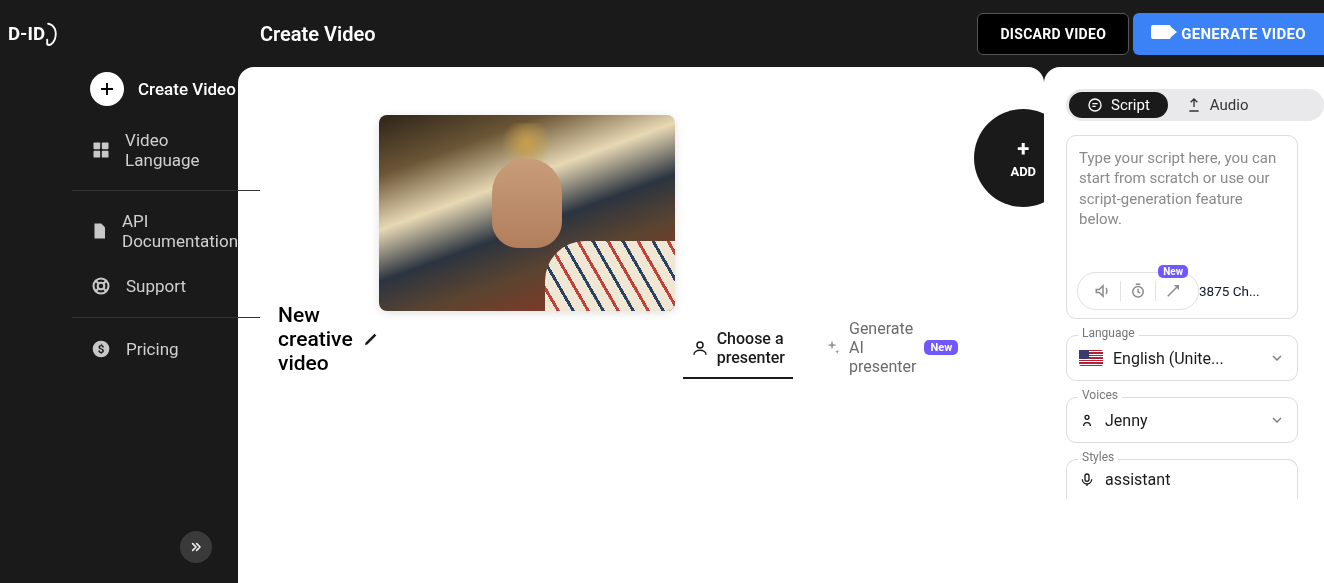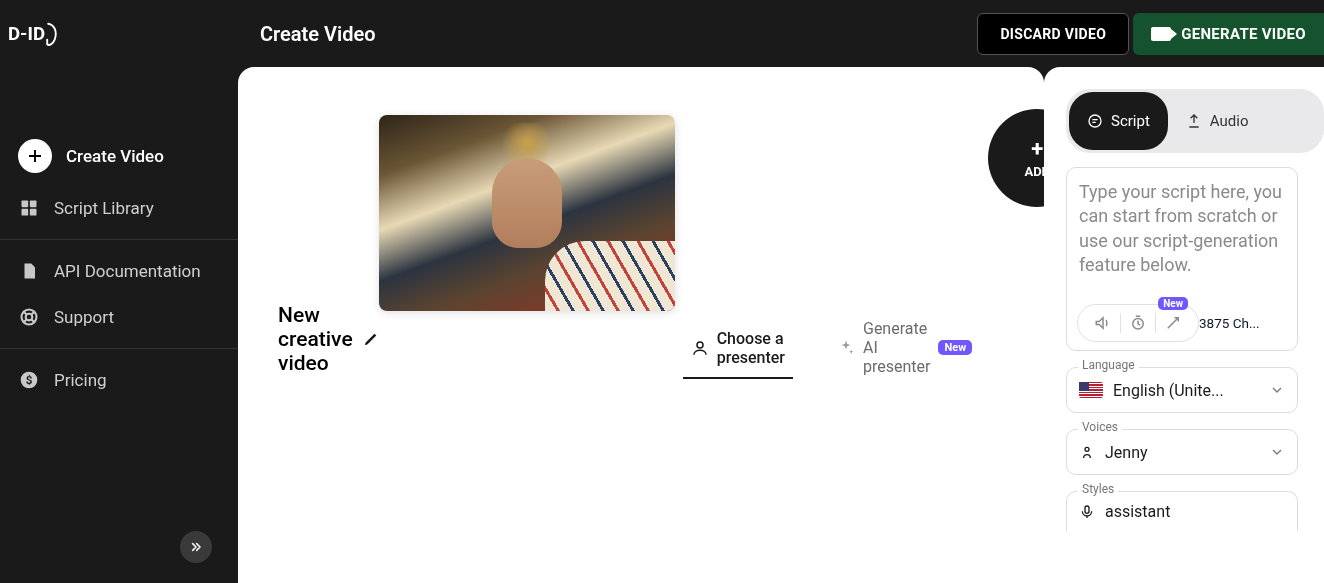--- a/index.html
+++ b/index.html
@@ -1,59 +1,59 @@
 <!DOCTYPE html>
 <html><head>
 <meta charset="utf-8">
 <style>
 * { margin:0; padding:0; box-sizing:border-box; font-family: -apple-system, BlinkMacSystemFont, "Segoe UI", Roboto, Helvetica, Arial, sans-serif; }
 html, body { width:1324px; height:583px; overflow:hidden; background:#1a1a1a; color:#fff; }
 
 .app { display:flex; height:100%; }
 
 
-.sidebar { width:238px; background:#1a1a1a; flex-shrink:0; display:flex; flex-direction:column; position:relative; }
+.sidebar { width:238px; background:#1a1a1a; flex-shrink:0; display:flex; flex-direction:row; position:relative; }
 .logo { padding:16px 8px 16px 8px; height:67px; display:flex; align-items:center; }
 .logo svg { width:56px; height:44px; }
 .nav { margin-top:60px; }
 .nav-item { display:flex; align-items:center; gap:14px; padding:12px 18px; color:#d0d0d0; cursor:pointer; font-size:17px; }
 .nav-item .icon { width:22px; height:22px; display:inline-flex; align-items:center; justify-content:center; }
 .nav-item.primary .icon-circle { width:34px; height:34px; border-radius:50%; background:#fff; display:flex; align-items:center; justify-content:center; color:#000; }
 .nav-item.primary { color:#fff; font-weight:500; }
 .nav-divider { border:none; border-top:1px solid #333; margin:8px 0; }
 .sidebar-fab { position:absolute; left:180px; bottom:20px; width:32px; height:32px; border-radius:50%; background:#3a3a3a; display:flex; align-items:center; justify-content:center; color:#eee; }
 
 
 .main-col { flex:1; display:flex; flex-direction:column; min-width:0; }
 
 
 .header { height:67px; display:flex; align-items:center; padding-left:22px; padding-right:0; background:#1a1a1a; }
 .header-title { font-size:20px; font-weight:600; color:#fff; }
 .header-actions { margin-left:auto; display:flex; gap:4px; align-items:center; }
 .btn-discard { background:#000; color:#fff; border:1px solid #555; border-radius:6px; padding:12px 22px; font-size:14px; font-weight:700; letter-spacing:0.3px; cursor:pointer; }
-.btn-generate { background:#14532d; color:#fff; border:none; border-radius:6px 0 0 6px; padding:12px 18px; font-size:15px; font-weight:700; letter-spacing:0.3px; cursor:pointer; display:flex; align-items:center; gap:10px; }
+.btn-generate { background:#3b82f6; color:#fff; border:none; border-radius:6px 0 0 6px; padding:12px 18px; font-size:15px; font-weight:700; letter-spacing:0.3px; cursor:pointer; display:flex; gap:10px; }
 .btn-generate .vicon { width:20px; height:14px; background:#fff; border-radius:2px; position:relative; }
 .btn-generate .vicon::after { content:""; position:absolute; right:-6px; top:2px; border-left:6px solid #fff; border-top:5px solid transparent; border-bottom:5px solid transparent; }
 
 
 .content-row { flex:1; display:flex; min-height:0; background:#1a1a1a; }
 
 
 .stage { flex:1; background:#ffffff; color:#000; border-radius:16px 16px 0 0; padding:28px 40px 0 40px; min-width:0; overflow:hidden; display:flex; flex-direction:row; }
 .video-title-row { display:flex; align-items:center; gap:10px; font-size:21px; font-weight:500; }
 .pencil-icon { width:16px; height:16px; color:#222; }
 
 .preview-wrap { margin-top:20px; display:flex; justify-content:center; }
 .preview { width:296px; height:196px; border-radius:8px; overflow:hidden; position:relative; background:linear-gradient(160deg,#2d2418 0%, #6b5636 20%, #e8d9b5 38%, #2c3440 55%, #5b4430 70%, #7d3a28 85%); box-shadow:0 2px 10px rgba(0,0,0,0.12); }
 .preview .face { position:absolute; left:50%; top:45%; transform:translate(-50%,-50%); width:70px; height:90px; border-radius:40px 40px 30px 30px; background:linear-gradient(#c99d7a,#b17e5c); }
 .preview .hair { position:absolute; left:50%; top:45%; transform:translate(-50%,-60%); width:120px; height:140px; border-radius:70px 70px 60px 60px; background:radial-gradient(ellipse at 50% 20%, #4a2f1c 0%, #3a2310 60%, #2a1808 100%); z-index:-1; }
 .preview .light { position:absolute; left:50%; top:8px; transform:translateX(-50%); width:60px; height:40px; background:radial-gradient(circle,#c9a04a 0%, transparent 70%); }
 .preview .stripes { position:absolute; right:0; bottom:0; width:130px; height:70px; background:repeating-linear-gradient(60deg,#efe7d3 0 10px,#c1423a 10px 13px,#efe7d3 13px 23px,#2c4260 23px 26px); border-top-left-radius:40px; }
 
-.tabs-row { margin-top:22px; display:flex; align-items:center; gap:48px; border-bottom:1px solid transparent; padding-left:14px; }
+.tabs-row { margin-top:22px; display:flex; align-items:center; gap:34px; border-bottom:1px solid transparent; padding-left:14px; }
 .tab { display:flex; align-items:center; gap:8px; padding:8px 2px 12px 2px; color:#6b6b6b; font-size:16px; cursor:pointer; position:relative; }
 .tab.active { color:#1a1a1a; font-weight:500; }
 .tab.active::after { content:""; position:absolute; left:-6px; right:-6px; bottom:0; height:2px; background:#1a1a1a; }
 .badge-new { background:#7058ff; color:#fff; font-size:11px; font-weight:700; padding:1px 6px; border-radius:5px; }
 
 .presenter-scroller { margin-top:14px; display:flex; gap:24px; padding-left:14px; padding-bottom:6px; position:relative; }
 .scroller-track { position:absolute; right:-22px; top:0; bottom:0; width:12px; background:#f1f1f1; border-radius:6px; }
 .scroller-thumb { position:absolute; left:0; top:4px; width:12px; height:60px; background:#bdbdbd; border-radius:6px; }
 
 .presenter-item { width:98px; height:98px; border-radius:50%; position:relative; flex-shrink:0; display:flex; align-items:center; justify-content:center; }
@@ -74,25 +74,25 @@
 .avatar-person.man .body { background:#1c1c1c; }
 .avatar-person.woman .body { background:#151515; }
 .avatar-person.brown .head { background:#8b5a3c; }
 .avatar-person .afro { position:absolute; left:50%; top:-6px; transform:translateX(-50%); width:50px; height:44px; border-radius:50%; background:#3a2816; z-index:1; }
 
 
 .right-panel { width:280px; flex-shrink:0; background:#1a1a1a; padding:0 0 0 0; display:flex; flex-direction:column; }
 .right-card { background:#fff; color:#000; border-radius:16px 0 0 0; padding:22px 0 0 22px; flex:1; display:flex; flex-direction:column; }
 
 .seg { display:inline-flex; background:#e9e9ec; border-radius:24px; padding:3px; }
-.seg-btn { display:flex; align-items:center; gap:8px; padding:20px 18px; border-radius:24px; font-size:15px; cursor:pointer; color:#333; }
+.seg-btn { display:flex; align-items:center; gap:8px; padding:4px 18px; border-radius:24px; font-size:15px; cursor:pointer; color:#333; }
 .seg-btn.active { background:#1a1a1a; color:#fff; }
 
 .script-area { margin-top:14px; border:1px solid #dcdcdc; border-radius:10px; padding:12px 12px 50px 12px; position:relative; width:232px; height:184px; }
-.script-placeholder { color:#8a8a8a; font-size:18px; line-height:1.35; }
+.script-placeholder { color:#8a8a8a; font-size:15px; line-height:1.35; }
 .script-toolbar { position:absolute; left:10px; bottom:8px; display:flex; align-items:center; }
 .tool-pill { border:1px solid #e1e1e4; border-radius:28px; padding:4px 8px; display:flex; align-items:center; gap:0; }
 .tool-pill .tool { width:34px; height:28px; display:flex; align-items:center; justify-content:center; color:#8b8b8f; position:relative; }
 .tool-pill .sep { width:1px; height:20px; background:#e1e1e4; }
 .mini-new { position:absolute; right:2px; top:-12px; background:#7058ff; color:#fff; font-size:10px; font-weight:700; padding:1px 5px; border-radius:5px; }
 .char-counter { margin-left:auto; color:#0f172a; font-size:13.5px; padding-right:6px; }
 
 .field-group { margin-top:16px; position:relative; width:232px; }
 .field-label { position:absolute; top:-9px; left:12px; background:#fff; padding:0 4px; color:#767679; font-size:12px; }
 .select { border:1px solid #dcdcdc; border-radius:10px; height:46px; display:flex; align-items:center; padding:0 12px; gap:10px; cursor:pointer; }
@@ -129,21 +129,21 @@
 
       <div class="nav-item">
         <span class="icon">
           <svg width="20" height="20" viewBox="0 0 24 24" fill="#c8c8c8">
               <rect x="3" y="3" width="8" height="8" rx="1"></rect>
               <rect x="13" y="3" width="8" height="8" rx="1"></rect>
               <rect x="3" y="13" width="8" height="8" rx="1"></rect>
               <rect x="13" y="13" width="8" height="8" rx="1"></rect>
             </svg>
         </span>
-        <span>Script Library</span>
+        <span>Video Language</span>
       </div>
 
       <hr class="nav-divider">
 
       <div class="nav-item">
         <span class="icon">
           <svg width="18" height="20" viewBox="0 0 24 24" fill="#c8c8c8">
               <path d="M6 2h9l5 5v15H6z"></path>
             </svg>
         </span>

